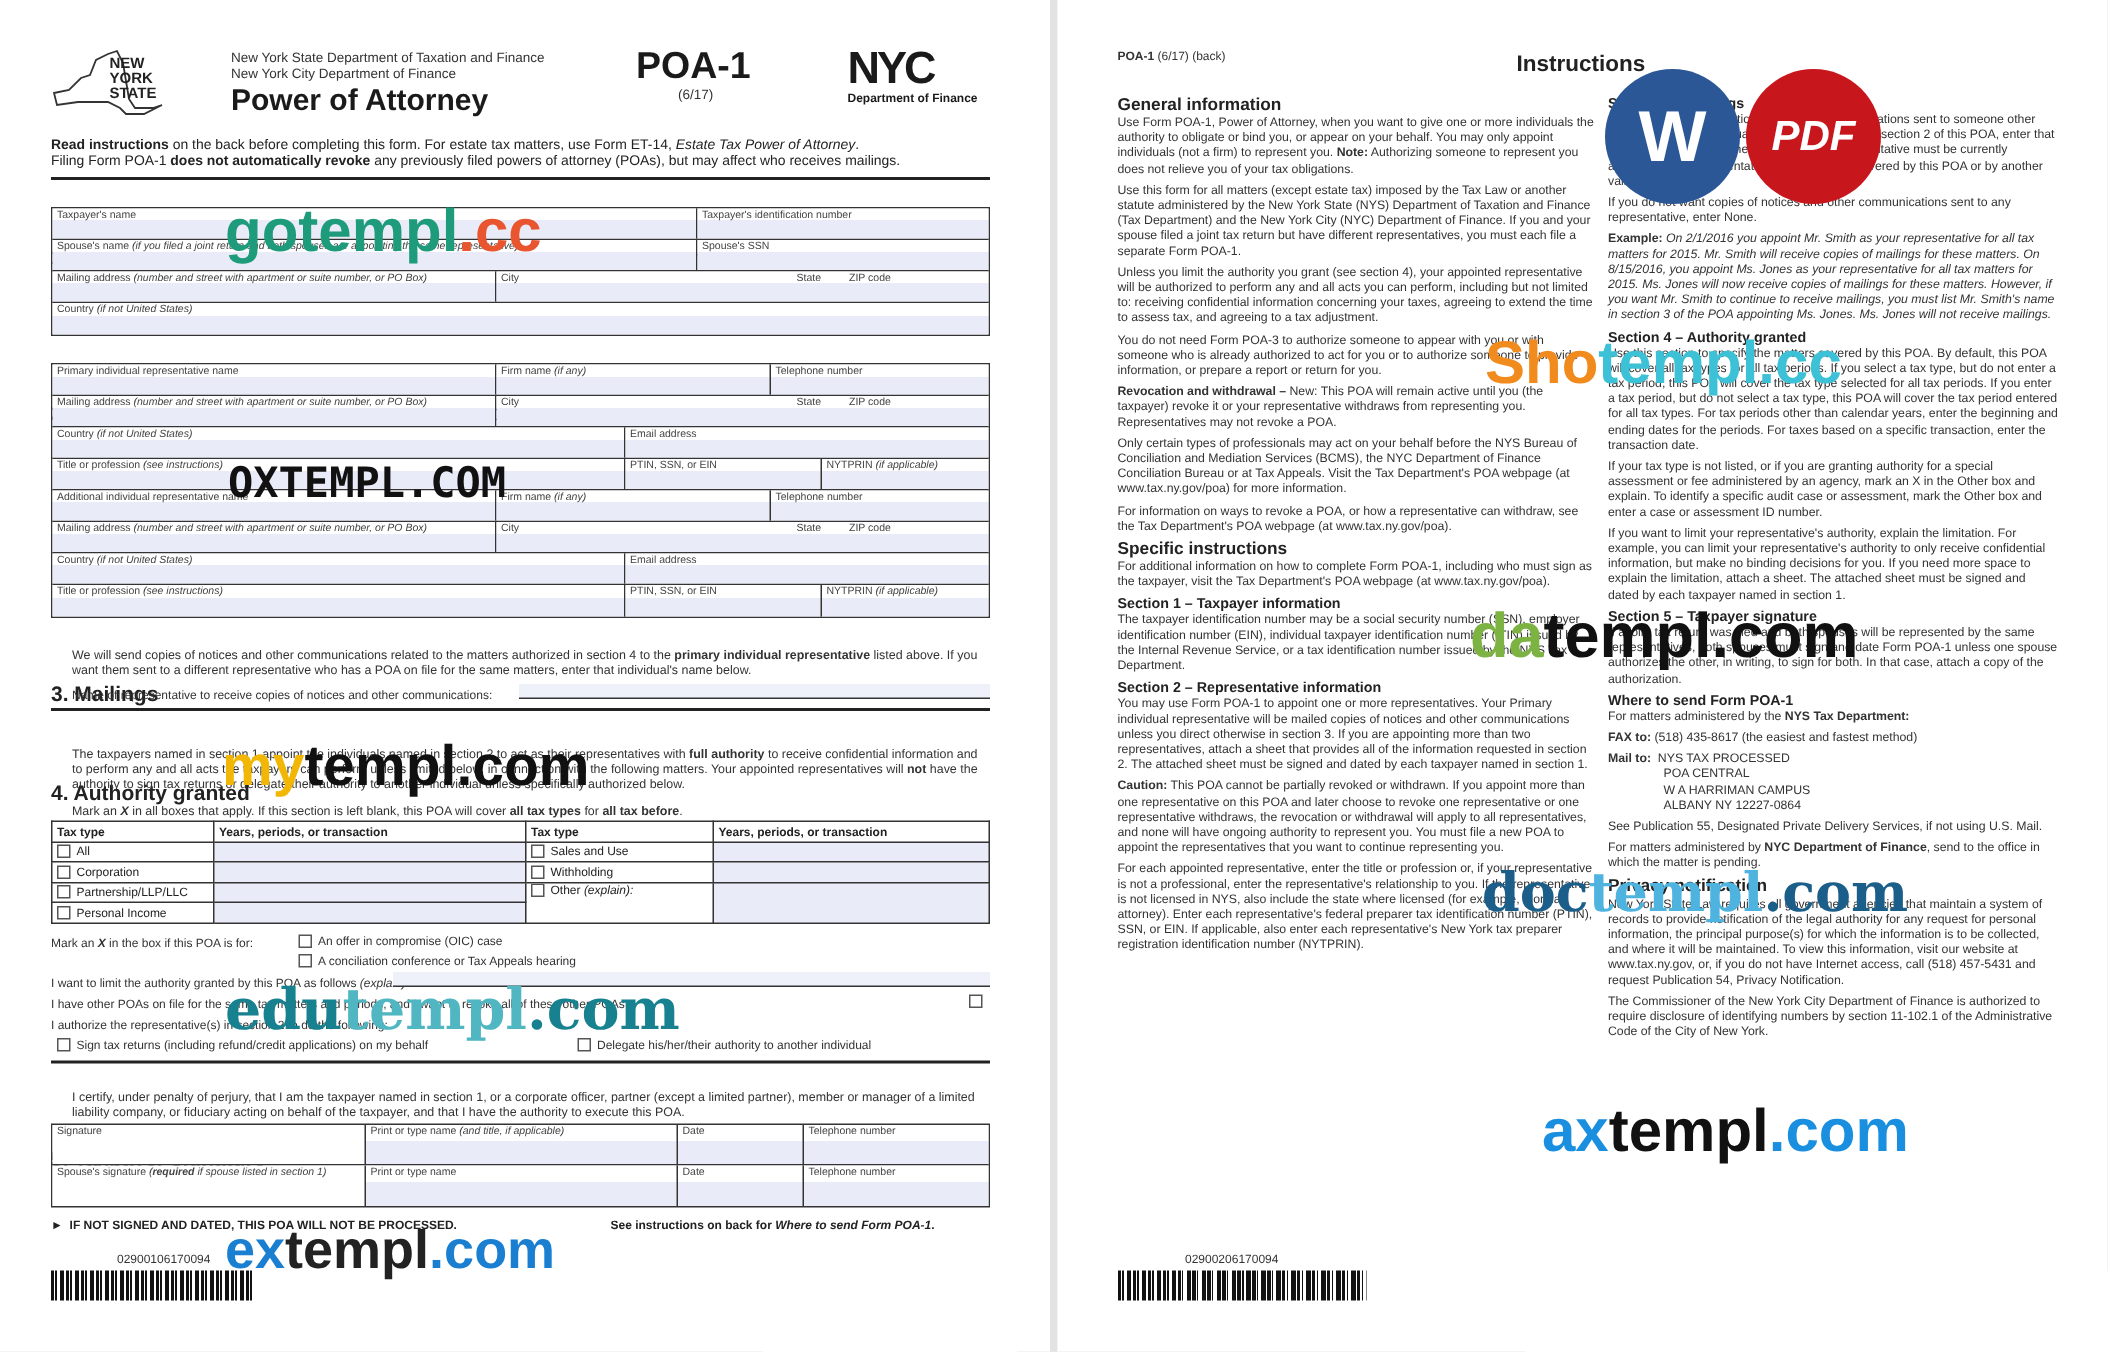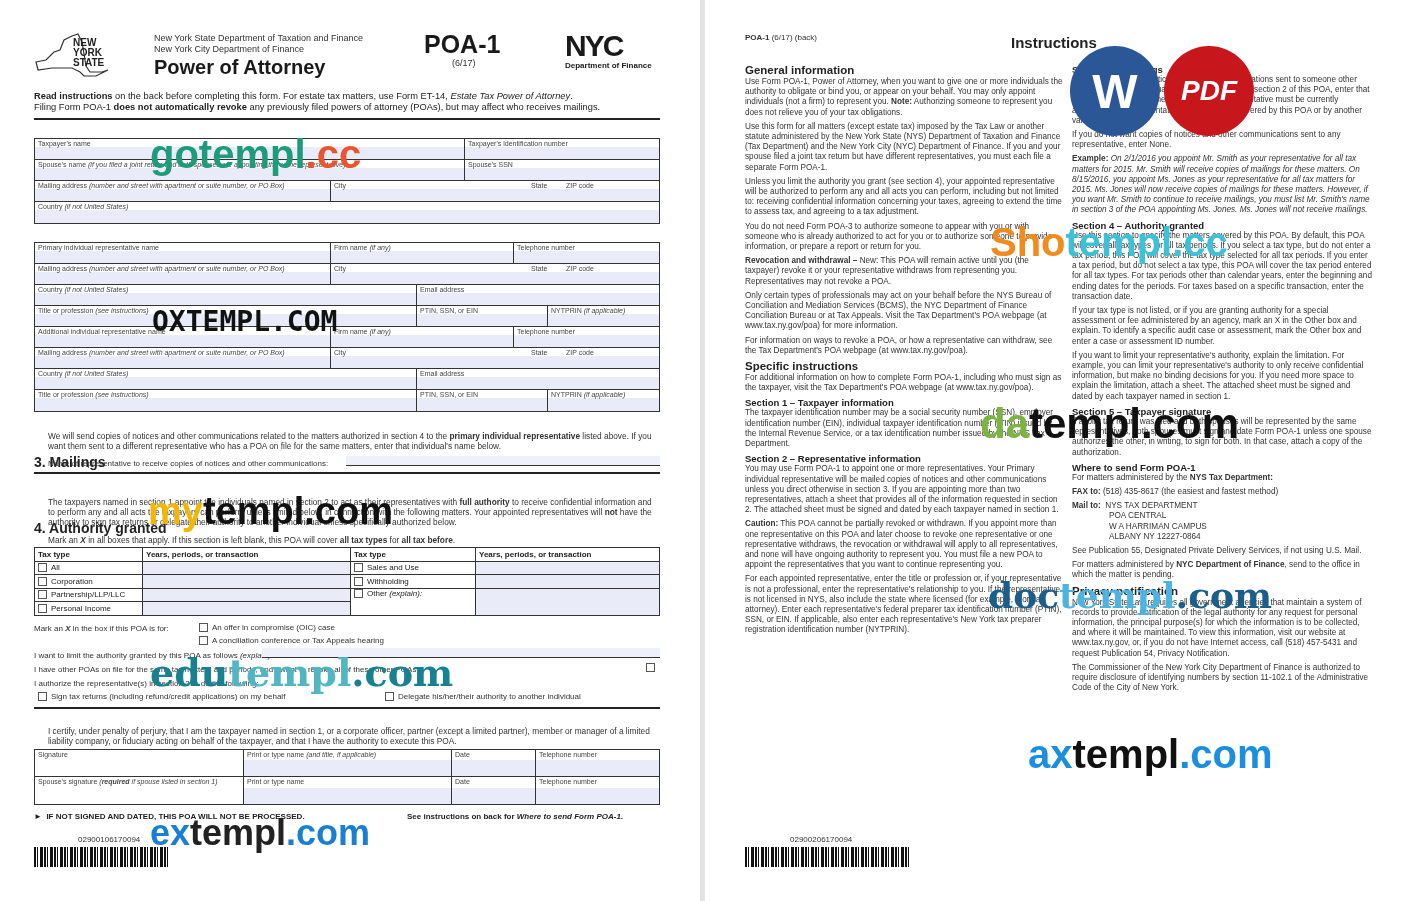--- a/index.html
+++ b/index.html
@@ -262,21 +262,21 @@
     <p class="it"><b style="font-style:normal">Example:</b><span> On 2/1/2016 you appoint Mr. Smith as your representative for all tax matters for 2015. Mr. Smith will receive copies of mailings for these matters. On 8/15/2016, you appoint Ms. Jones as your representative for all tax matters for 2015. Ms. Jones will now receive copies of mailings for these matters. However, if you want Mr. Smith to continue to receive mailings, you must list Mr. Smith's name in section 3 of the POA appointing Ms. Jones. Ms. Jones will not receive mailings.</span></p>
     <h4>Section 4 – Authority granted</h4>
     <p>Use this section to specify the matters covered by this POA. By default, this POA will cover all tax types for all tax periods. If you select a tax type, but do not enter a tax period, this POA will cover the tax type selected for all tax periods. If you enter a tax period, but do not select a tax type, this POA will cover the tax period entered for all tax types. For tax periods other than calendar years, enter the beginning and ending dates for the periods. For taxes based on a specific transaction, enter the transaction date.</p>
     <p>If your tax type is not listed, or if you are granting authority for a special assessment or fee administered by an agency, mark an X in the Other box and explain. To identify a specific audit case or assessment, mark the Other box and enter a case or assessment ID number.</p>
     <p>If you want to limit your representative's authority, explain the limitation. For example, you can limit your representative's authority to only receive confidential information, but make no binding decisions for you. If you need more space to explain the limitation, attach a sheet. The attached sheet must be signed and dated by each taxpayer named in section 1.</p>
     <h4>Section 5 – Taxpayer signature</h4>
     <p>If a joint tax return was filed and both spouses will be represented by the same representatives, both spouses must sign and date Form POA-1 unless one spouse authorizes the other, in writing, to sign for both. In that case, attach a copy of the authorization.</p>
     <h4>Where to send Form POA-1</h4>
     <p><span>For matters administered by the </span><b>NYS Tax Department:</b></p>
     <p><b>FAX to:</b><span> (518) 435-8617 (the easiest and fastest method)</span></p>
-    <p><b>Mail to:</b>&nbsp; <span>NYS TAX DEPARTMENT</span><br><span class="indent">POA CENTRAL</span><br><span class="indent">W A HARRIMAN CAMPUS</span><br><span class="indent">ALBANY NY 12227-0864</span></p>
+    <p><b>Mail to:</b>&nbsp; <span>NYS TAX PROCESSED</span><br><span class="indent">POA CENTRAL</span><br><span class="indent">W A HARRIMAN CAMPUS</span><br><span class="indent">ALBANY NY 12227-0864</span></p>
     <p>See Publication 55, Designated Private Delivery Services, if not using U.S. Mail.</p>
     <p><span>For matters administered by </span><b>NYC Department of Finance</b><span>, send to the office in which the matter is pending.</span></p>
     <h3>Privacy notification</h3>
     <p>New York State Law requires all government agencies that maintain a system of records to provide notification of the legal authority for any request for personal information, the principal purpose(s) for which the information is to be collected, and where it will be maintained. To view this information, visit our website at www.tax.ny.gov, or, if you do not have Internet access, call (518) 457-5431 and request Publication 54, Privacy Notification.</p>
     <p>The Commissioner of the New York City Department of Finance is authorized to require disclosure of identifying numbers by section 11-102.1 of the Administrative Code of the City of New York.</p>
   </div>
 
   <div class="barnum" style="left:85px;top:835px">02900206170094</div>
   <div class="barcode" style="left:40px;top:847px;width:166px"></div>
 </div>

